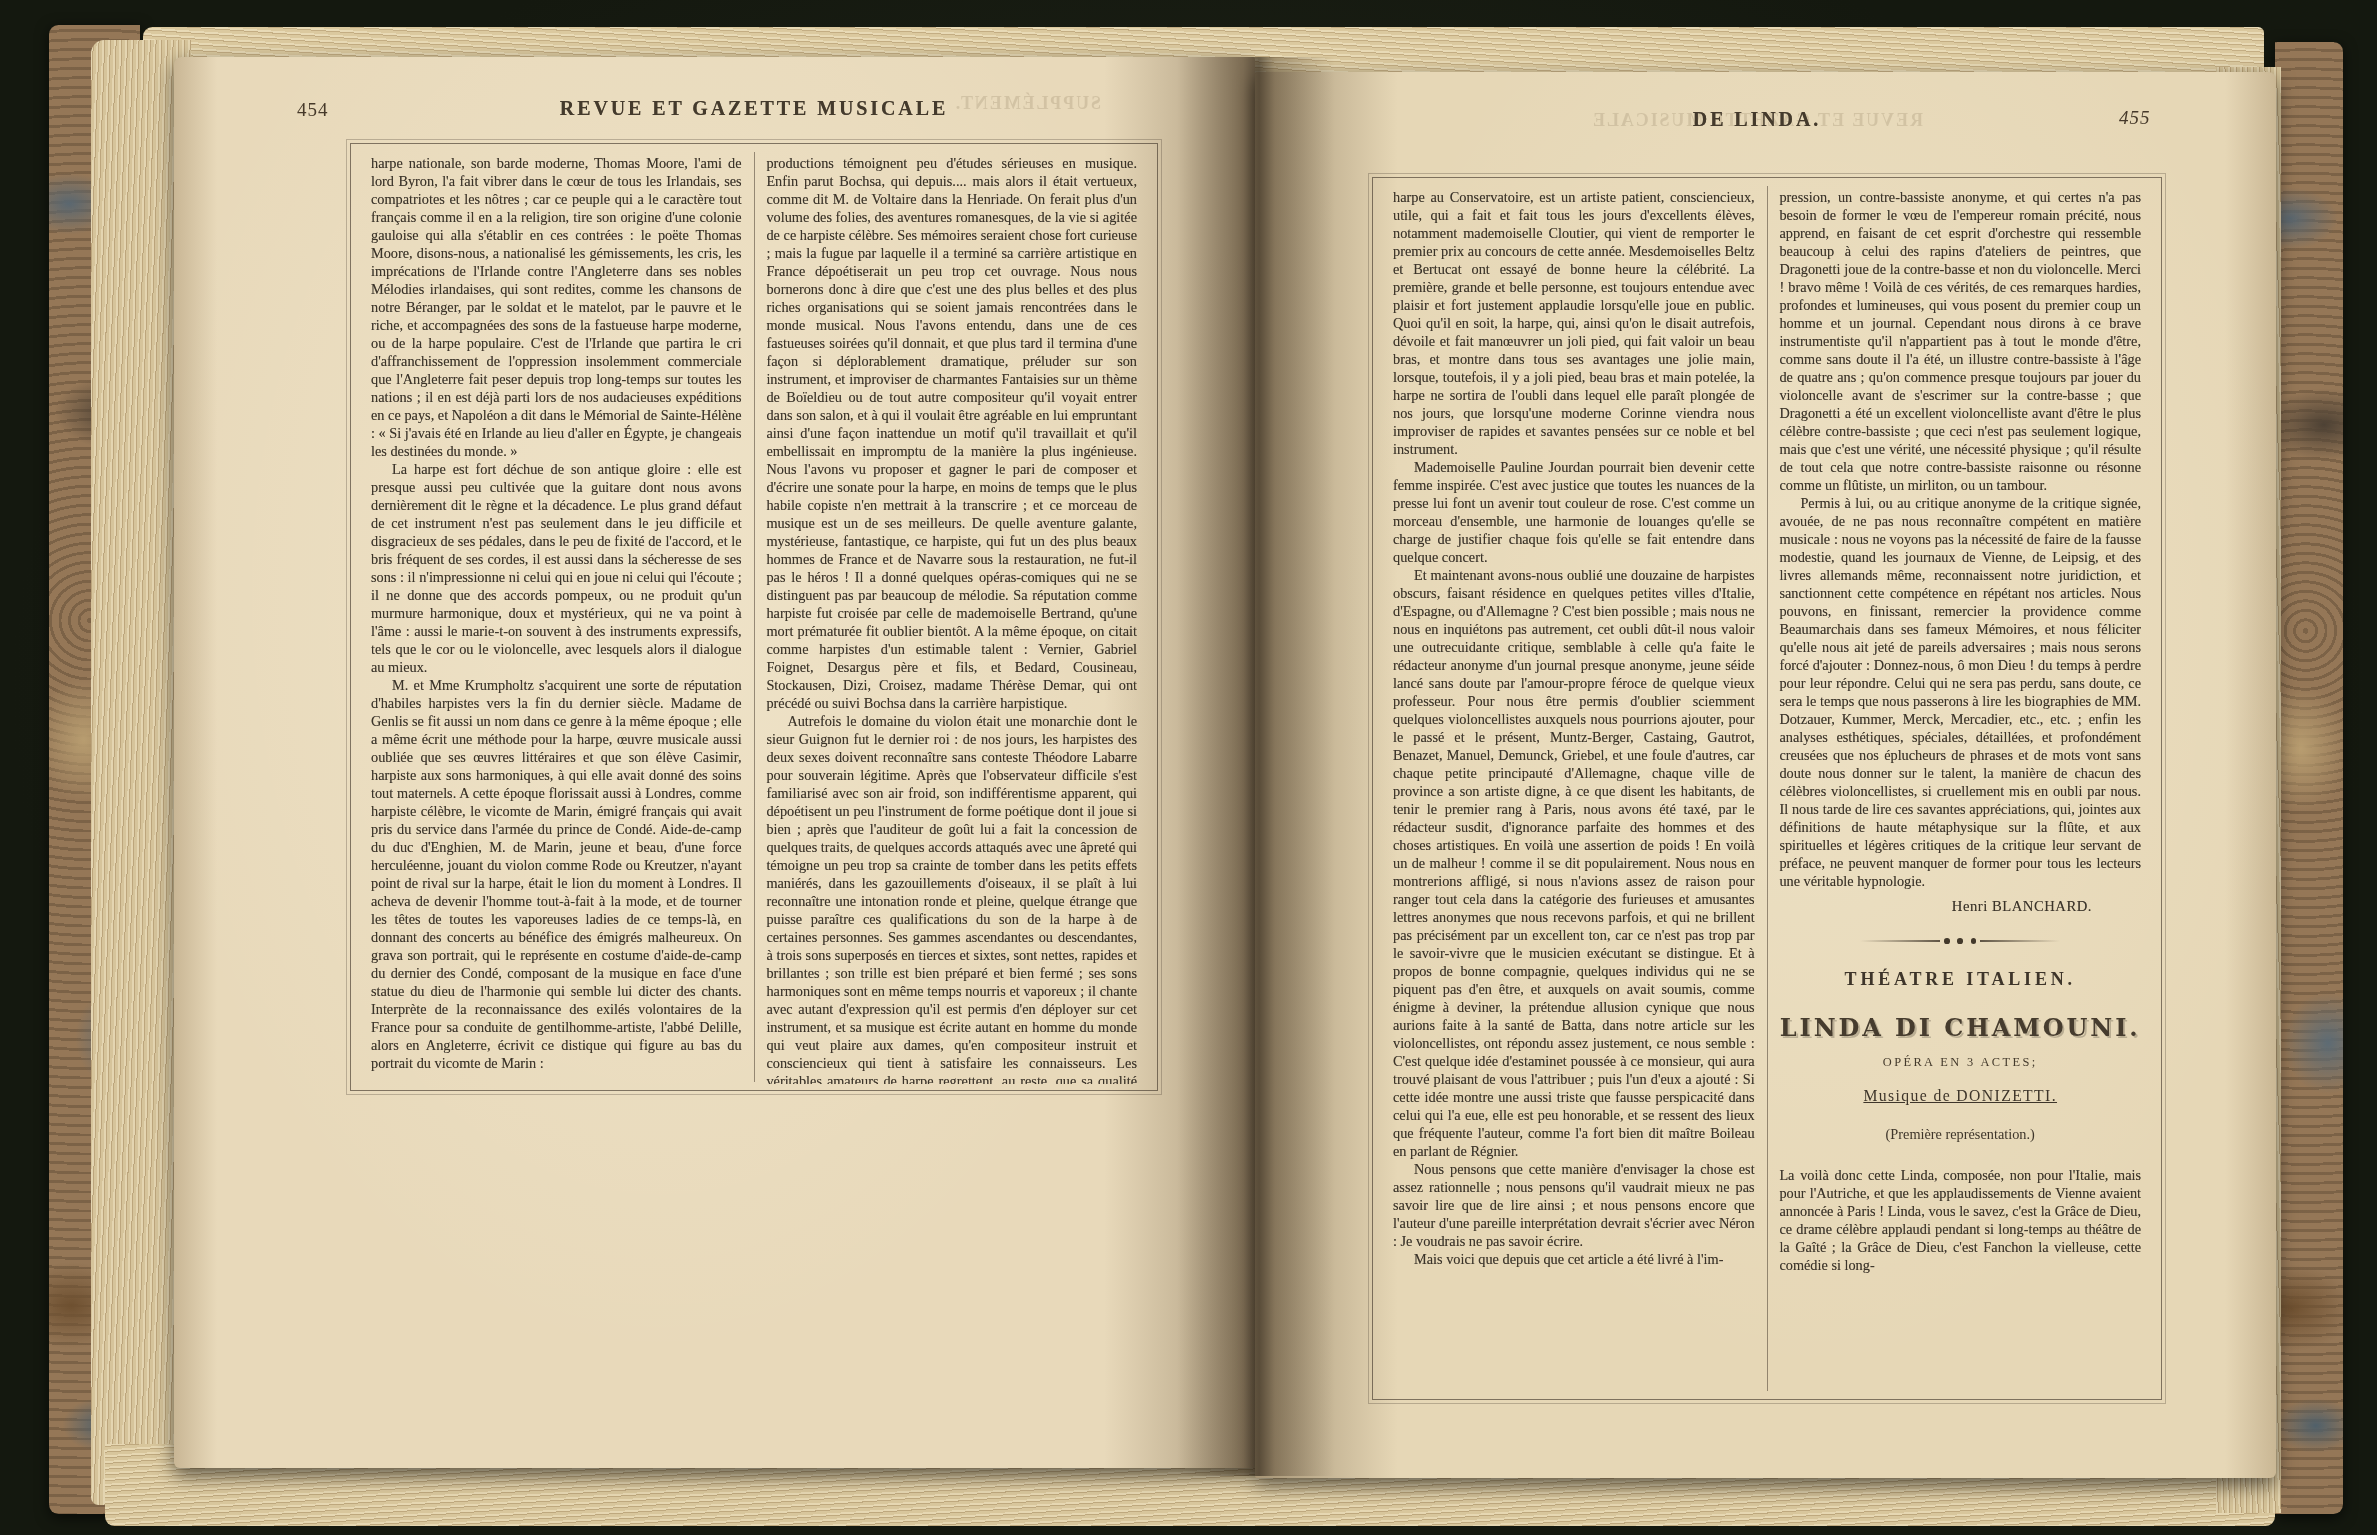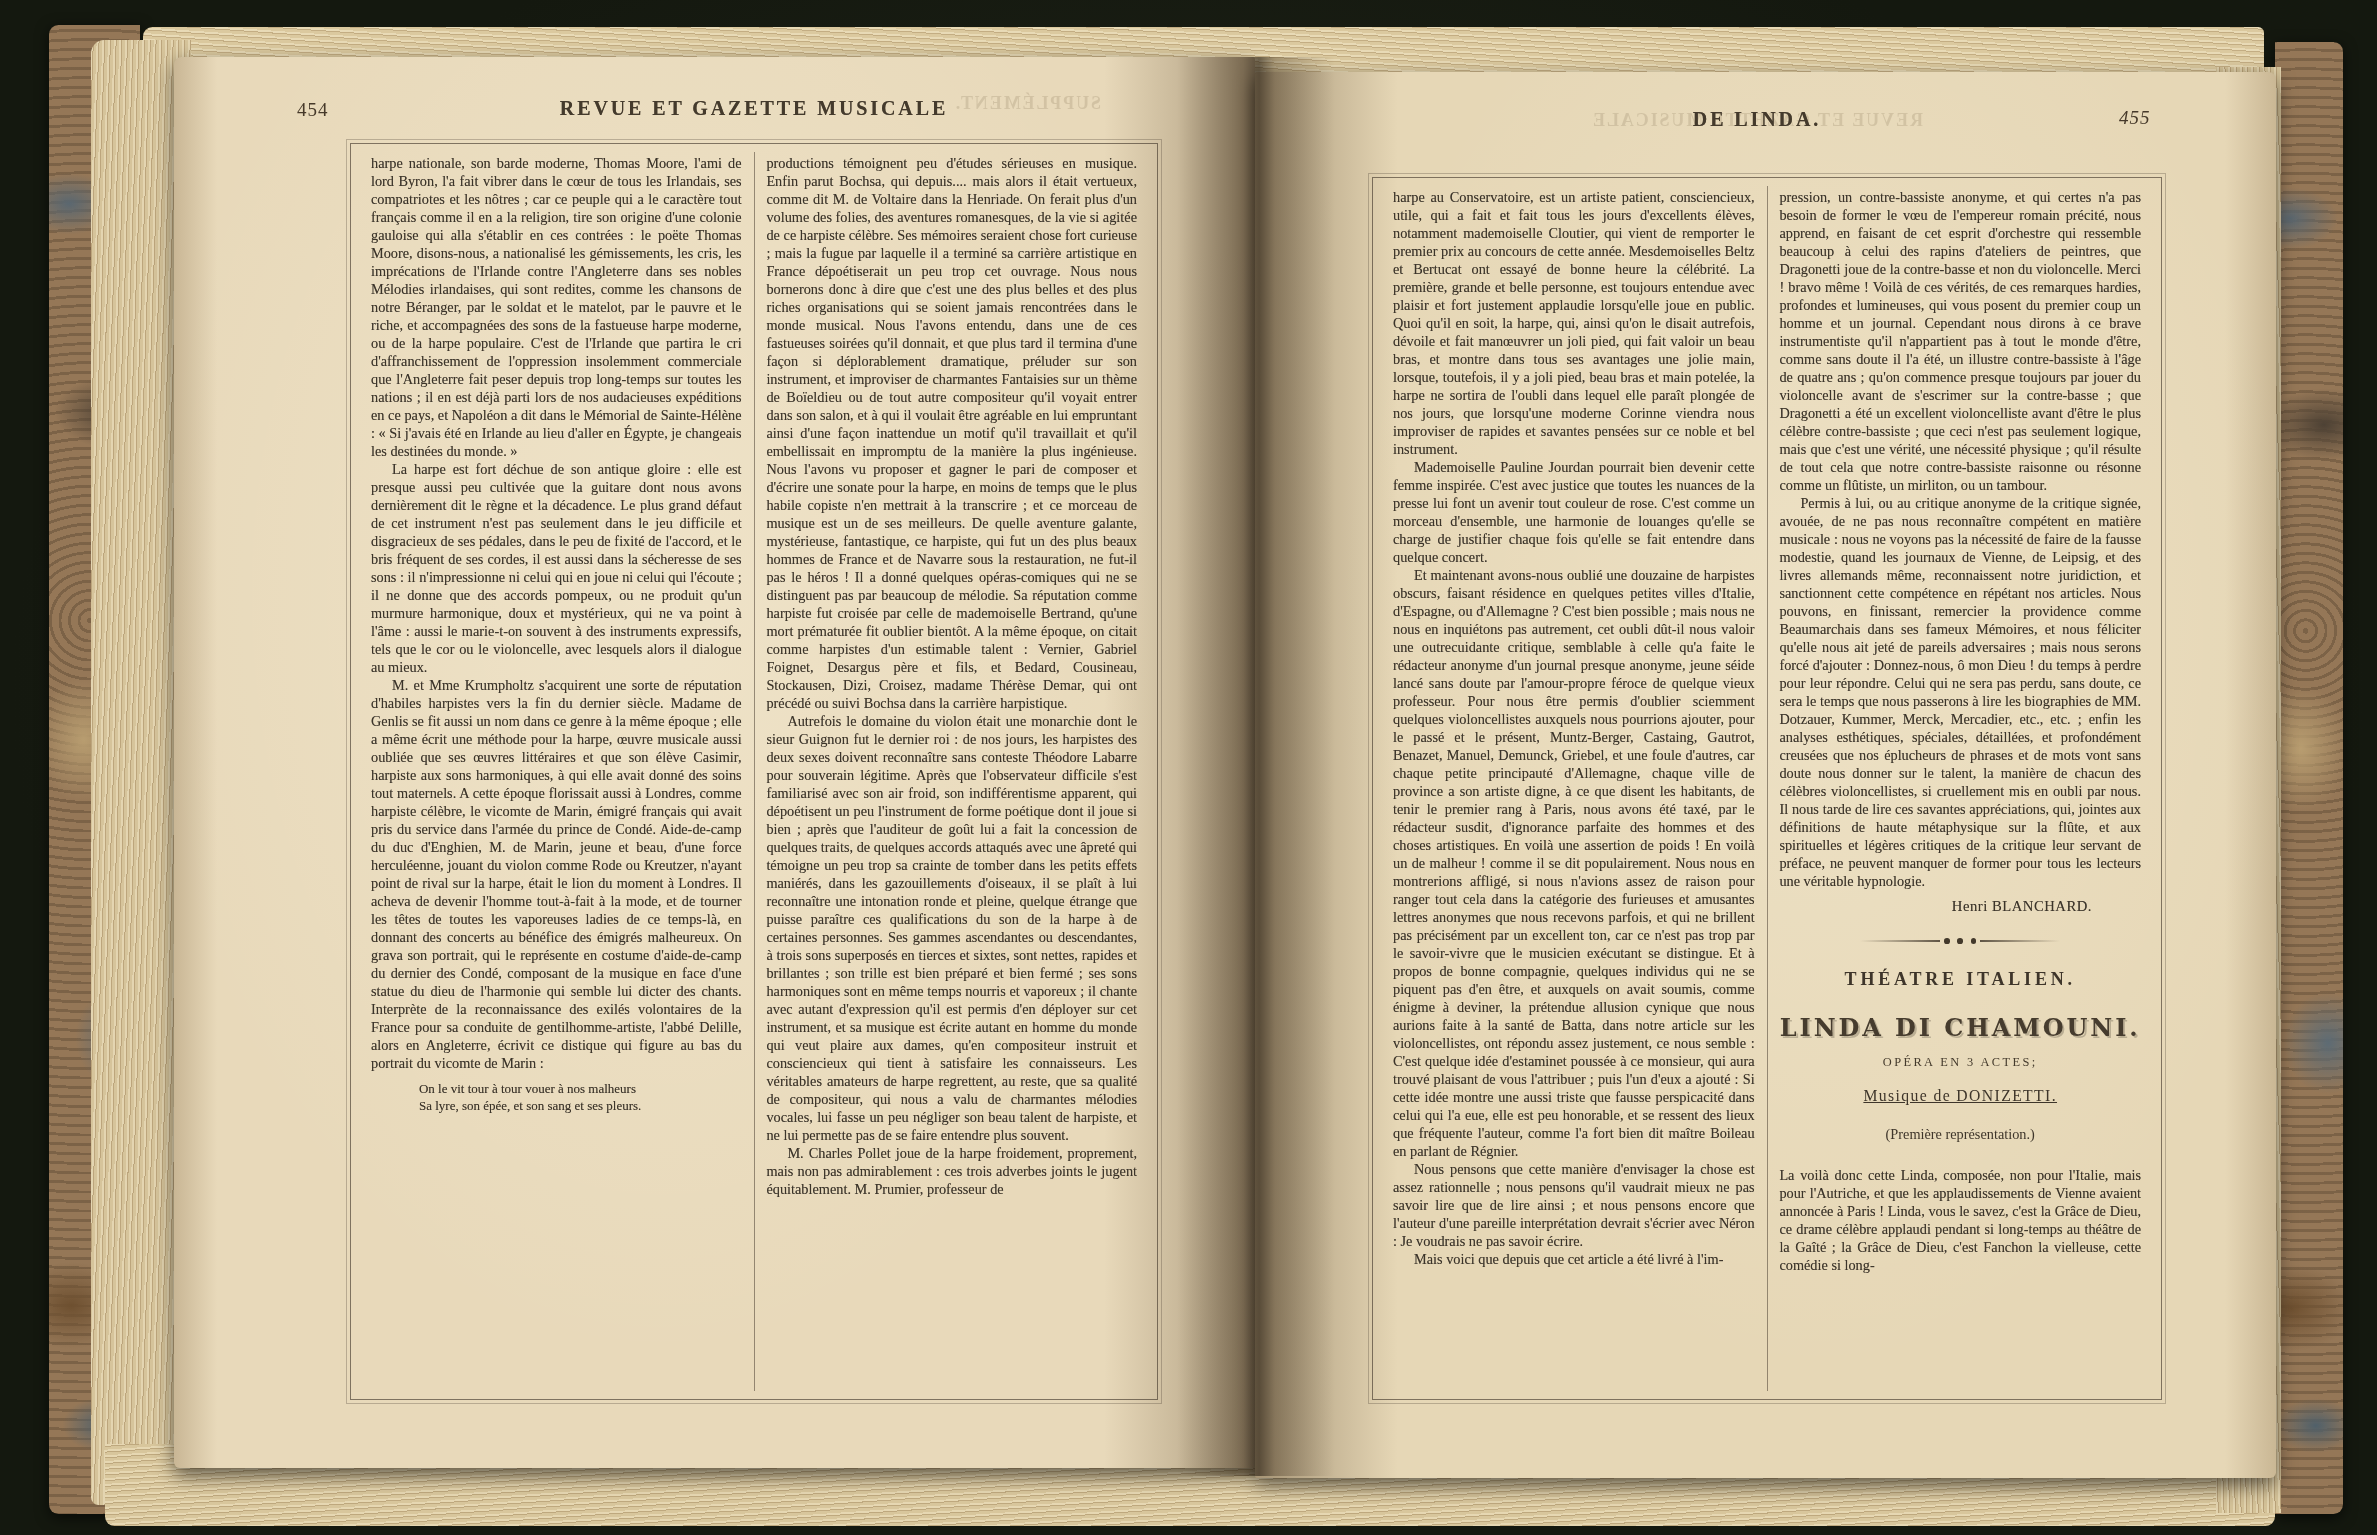--- a/index.html
+++ b/index.html
@@ -55,21 +55,21 @@
     background:linear-gradient(to right, rgba(40,26,10,0) 0%, rgba(40,26,10,.38) 42%, rgba(24,15,6,.55) 52%, rgba(40,26,10,.30) 62%, rgba(40,26,10,0) 100%);}
   
   .pagenum{position:absolute;font-size:19px;color:#46392a;letter-spacing:1px;}
   .runhead{position:absolute;text-align:center;font-weight:bold;font-size:20px;
     letter-spacing:2.9px;color:#443a2c;text-shadow:0 0 0.5px rgba(68,58,44,.6);}
   .bleed{position:absolute;transform:scaleX(-1);opacity:.20;color:#7c6b4d;
     font-weight:bold;letter-spacing:1.9px;text-align:center;pointer-events:none;}
   
   .frame{position:absolute;border:1.5px solid rgba(62,50,38,.62);outline:1px solid rgba(62,50,38,.28);
     outline-offset:3.8px;padding:9.5px 7.6px 5.7px 7.6px;box-sizing:border-box;overflow:hidden;}
-  .frame-left{left:350px;top:143px;width:808px;height:1257px;}
+  .frame-left{left:350px;top:143px;width:808px;height:948px;}
   .frame-right{left:1372px;top:177px;width:790px;height:1223px;}
   .vrule{position:absolute;left:50%;top:7.6px;bottom:7.6px;width:1px;background:rgba(62,50,38,.5);}
   .cols{display:flex;height:100%;}
   .col{flex:1 1 0;padding:0 12.4px;overflow:hidden;}
   .col p{margin:0;font-size:14.3px;line-height:18px;text-align:justify;text-indent:21px;
     color:#3b342a;text-shadow:0 0 0.4px rgba(59,52,42,.45);}
   .col p.cont{text-indent:0;}
   .verse{margin:8.6px 0 8.6px 48px;}
   .verse div{font-size:13px;line-height:17px;color:#3b342a;text-shadow:0 0 0.4px rgba(59,52,42,.45);}
   .signature{margin-top:7.6px !important;text-align:right !important;padding-right:49px;text-indent:0 !important;

